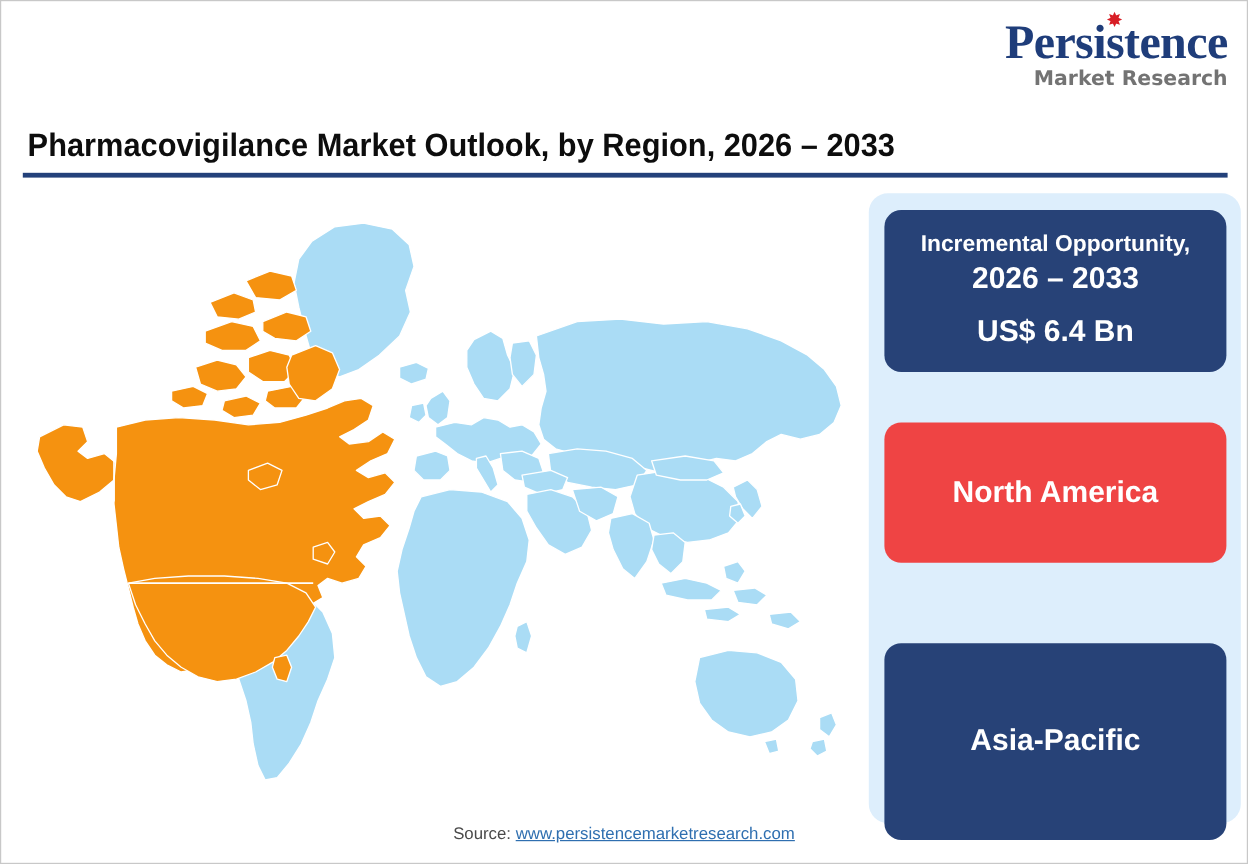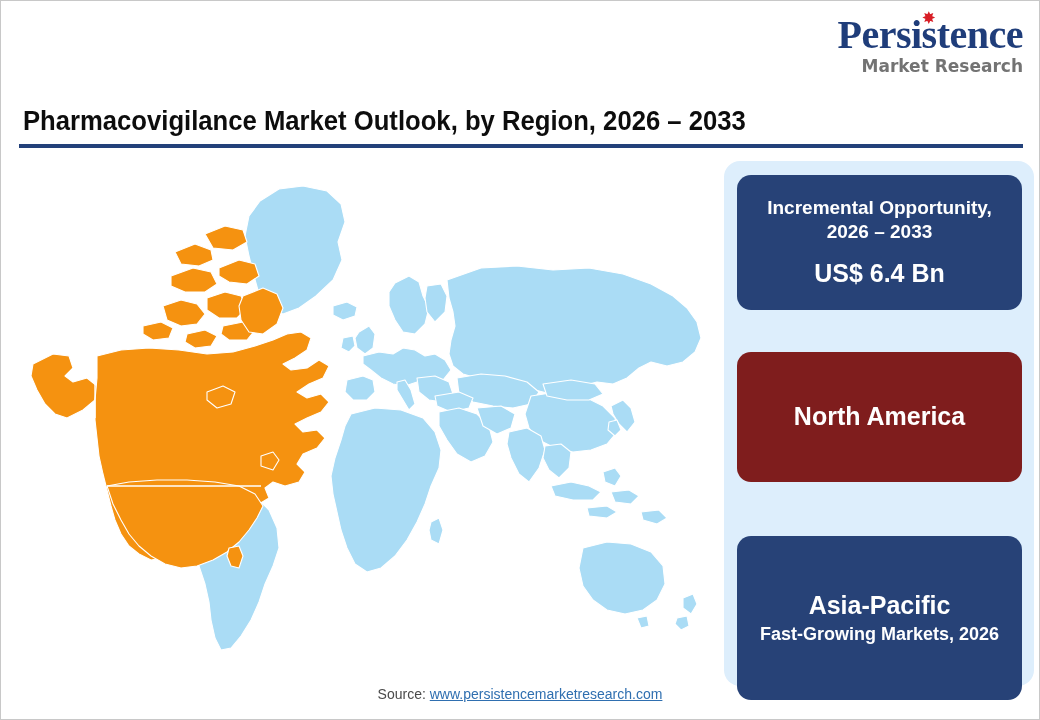--- a/index.html
+++ b/index.html
@@ -58,25 +58,25 @@
   }
   .card {
     position:absolute; left:13px; width:285px;
     border-radius:14px;
     display:flex; flex-direction:column;
     align-items:center; justify-content:center;
     text-align:center; color:#ffffff;
     padding:8px 16px;
   }
   #card-opportunity { top:14px;  height:135px; background:#274277; }
-  #card-leading    { top:191px; height:130px; background:#7f1d1d; }
+  #card-leading    { top:191px; height:117px; background:#ef4444; }
   #card-growing    { top:375px; height:164px; background:#274277; }
 
   .card-line1 { font-size:19px; font-weight:bold; line-height:1.28; }
-  .card-line2 { font-size:19px; font-weight:bold; line-height:1.28; }
+  .card-line2 { font-size:25px; font-weight:bold; line-height:1.28; }
   .card-big   { font-size:25px; font-weight:bold; line-height:1.3; margin-top:12px; }
   .card-head  { font-size:25px; font-weight:bold; line-height:1.25; }
   .card-sub   { font-size:18px; font-weight:bold; line-height:1.3; margin-top:2px; }
 
   
   #footer {
     position:absolute; left:0; right:0; top:685px;
     text-align:center; font-size:14px; color:#4a4a4a;
     font-family:"Liberation Sans", sans-serif;
   }
@@ -234,21 +234,20 @@
       <div class="card-line2">2026 – 2033</div>
       <div class="card-big">US$ 6.4 Bn</div>
     </div>
 
     <div class="card" id="card-leading">
       <div class="card-head">North America</div>
     </div>
 
     <div class="card" id="card-growing">
       <div class="card-head">Asia-Pacific</div>
-      <div class="card-sub">Fast-Growing Markets, 2026</div>
     </div>
   </div>
 
   <div id="footer">
     <span>Source: </span><a id="footer-link" href="#">www.persistencemarketresearch.com</a>
   </div>
 
 </div>
 
 </body></html>

